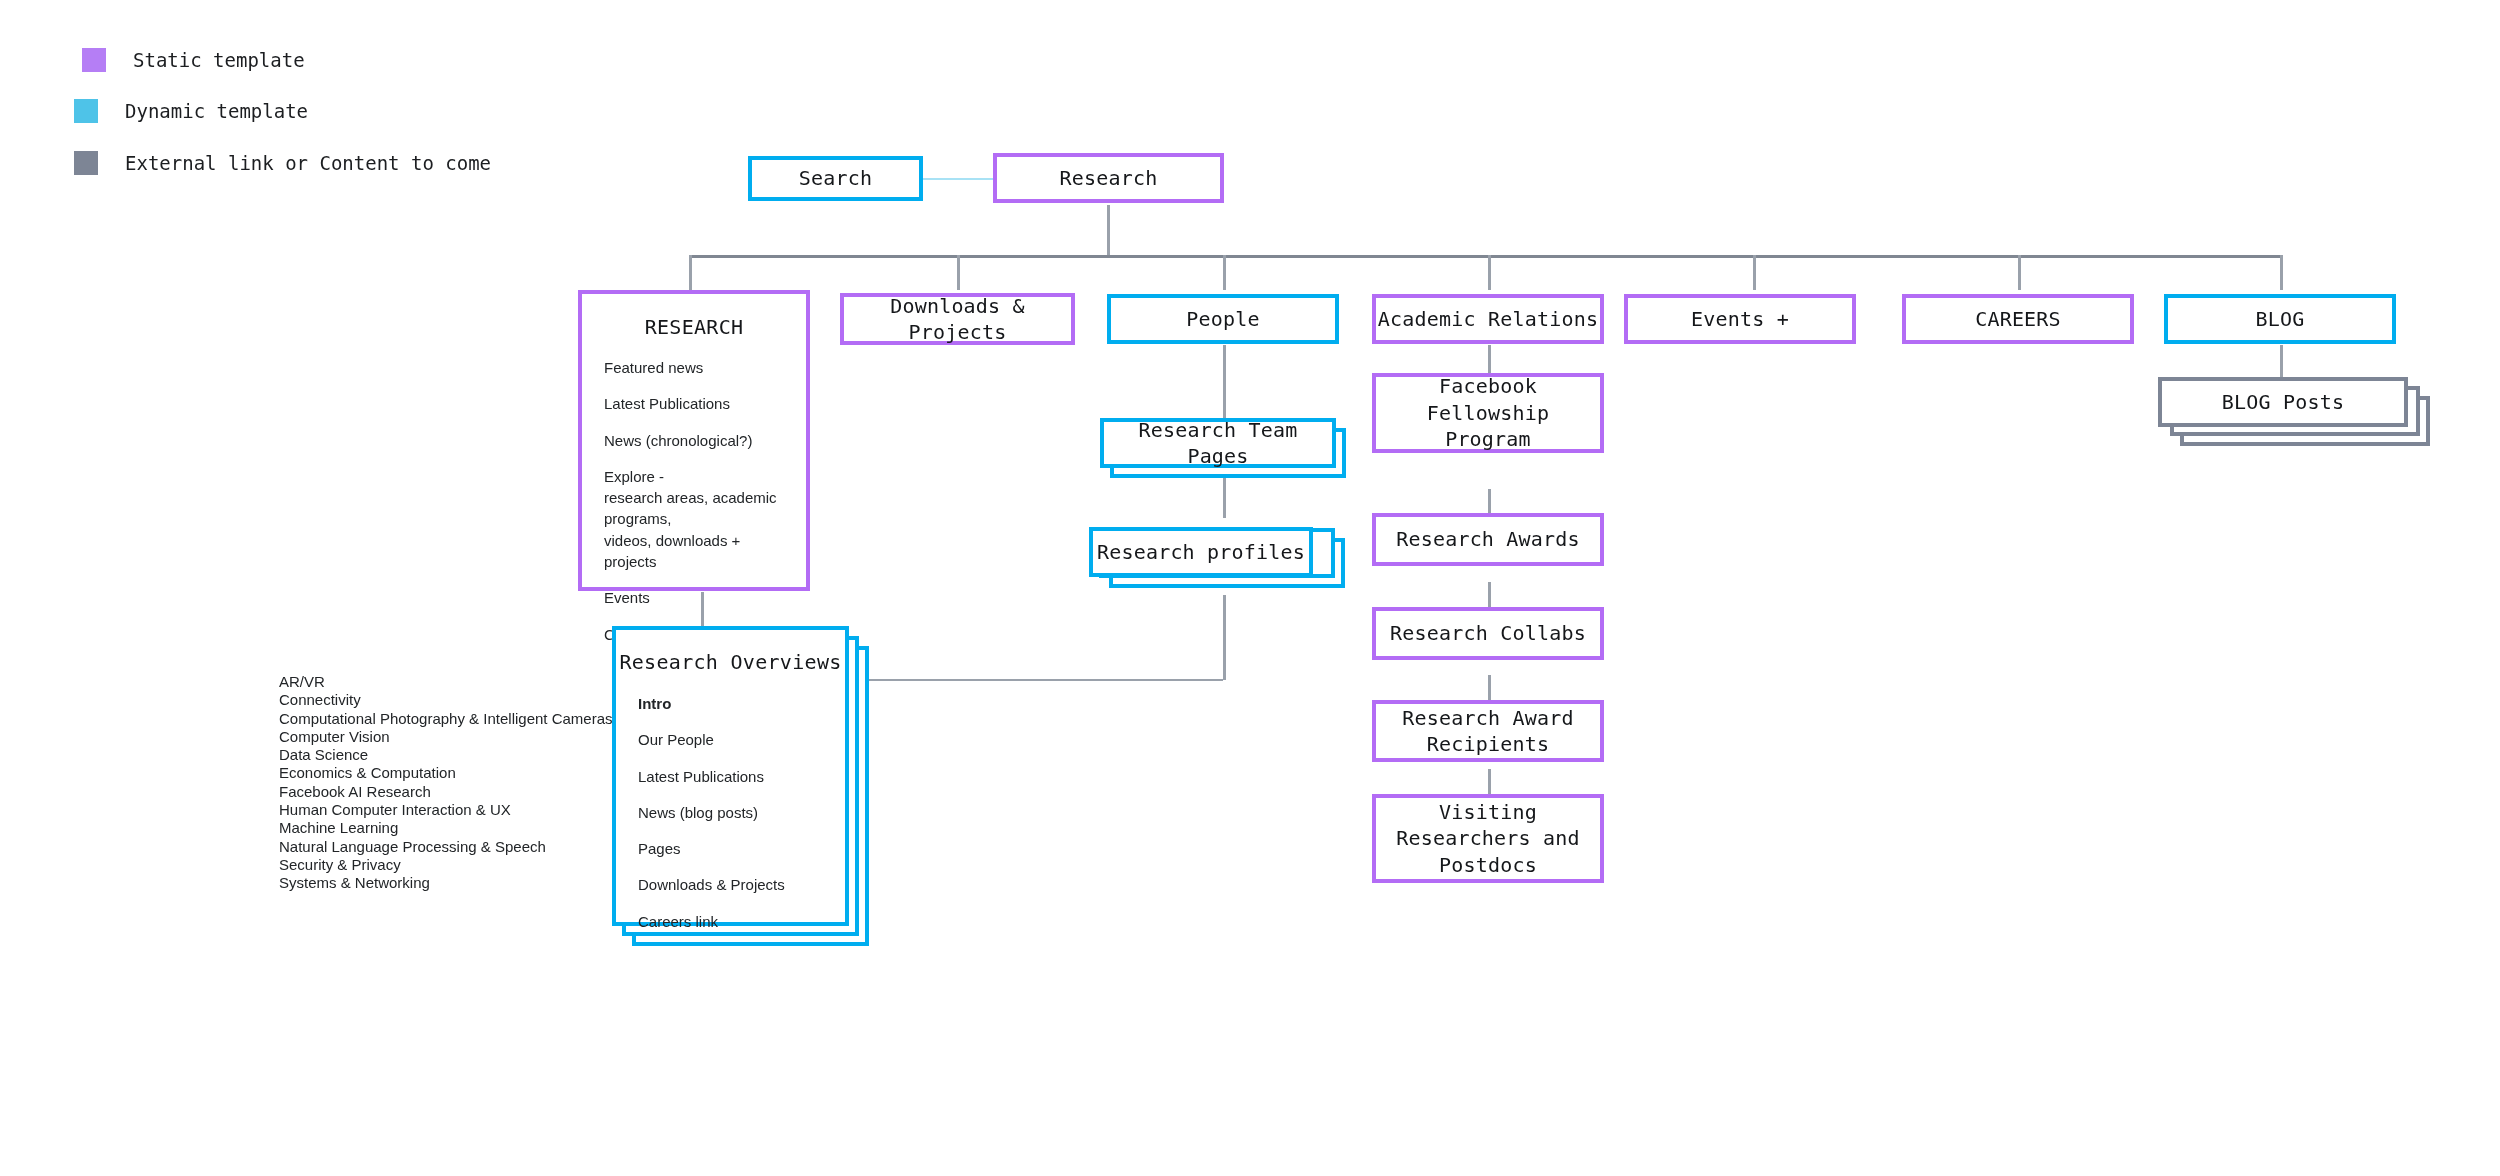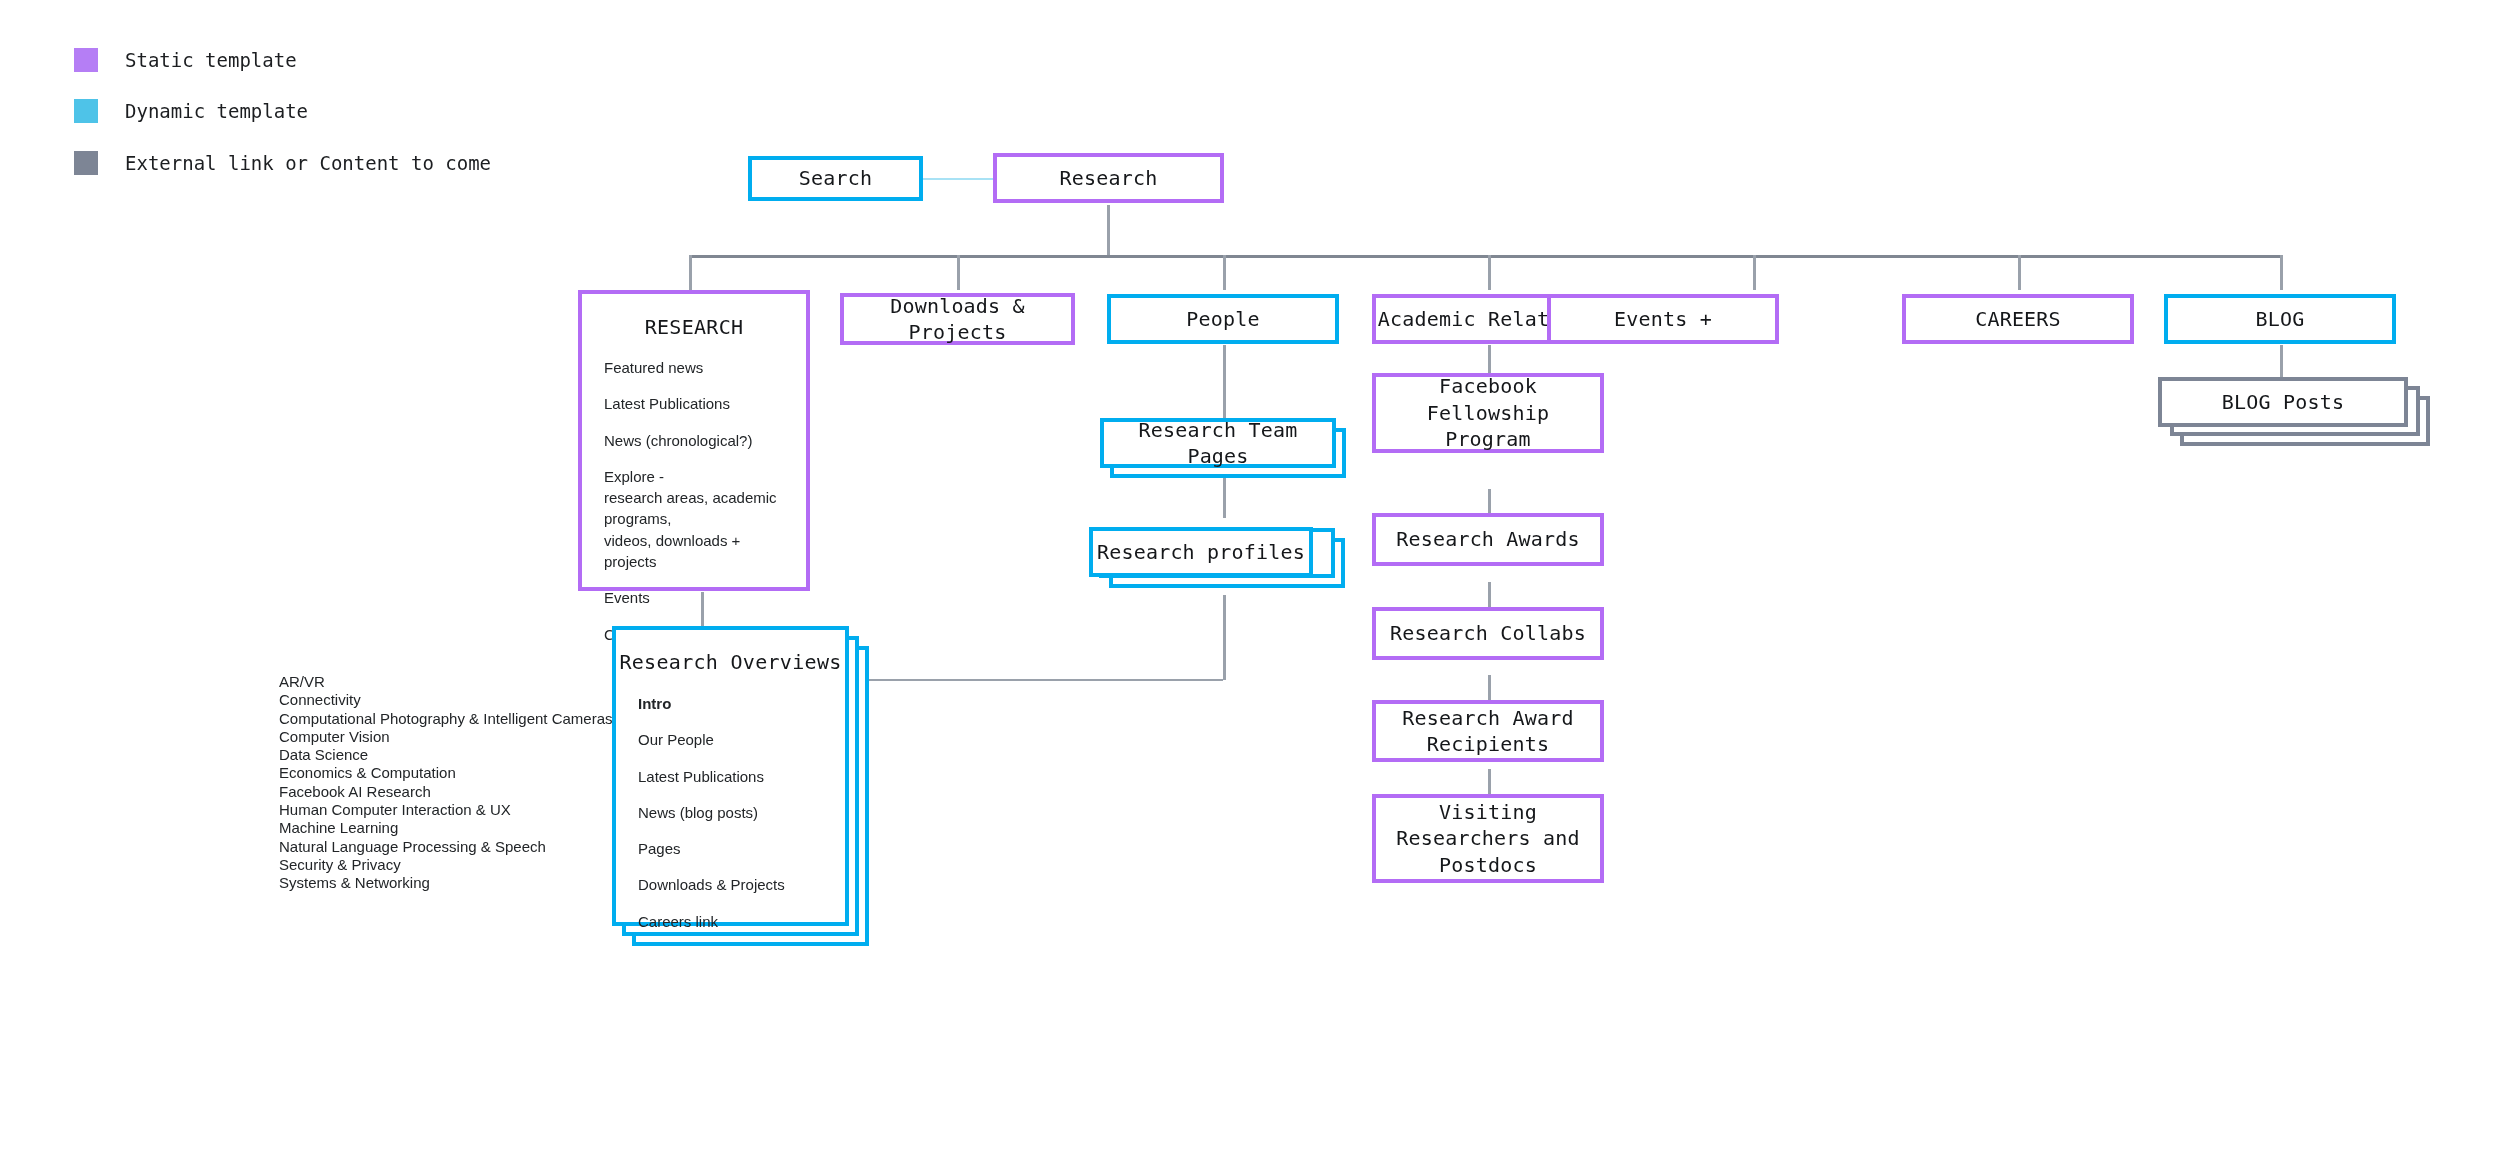--- a/index.html
+++ b/index.html
@@ -72,21 +72,21 @@
     font-family:"Liberation Sans","DejaVu Sans",sans-serif;
     font-size:15px;color:#222528;line-height:18.3px;white-space:nowrap;
   }
 </style>
 </head>
 <body>
 
 <div id="canvas">
 
   <div id="legend">
-    <div class="legend-row" style="left:74px;top:48px;">
+    <div class="legend-row" style="left:82px;top:48px;">
       <span class="legend-sw" style="background:#b57ef5;"></span>
       <span class="legend-label">Static template</span>
     </div>
     <div class="legend-row" style="left:74px;top:99px;">
       <span class="legend-sw" style="background:#4ec3e8;"></span>
       <span class="legend-label">Dynamic template</span>
     </div>
     <div class="legend-row" style="left:74px;top:151px;">
       <span class="legend-sw" style="background:#7d8595;"></span>
       <span class="legend-label">External link or Content to come</span>
@@ -161,21 +161,21 @@
       <span class="title">People</span>
     </div>
   </div>
 
   <div class="node purple" style="left:1372px;top:294px;width:232px;height:50px;">
     <div class="box">
       <span class="title">Academic Relations</span>
     </div>
   </div>
 
-  <div class="node purple" style="left:1547px;top:294px;width:232px;height:50px;">
+  <div class="node purple" style="left:1624px;top:294px;width:232px;height:50px;">
     <div class="box">
       <span class="title">Events +</span>
     </div>
   </div>
 
   <div class="node purple" style="left:1902px;top:294px;width:232px;height:50px;">
     <div class="box">
       <span class="title">CAREERS</span>
     </div>
   </div>

